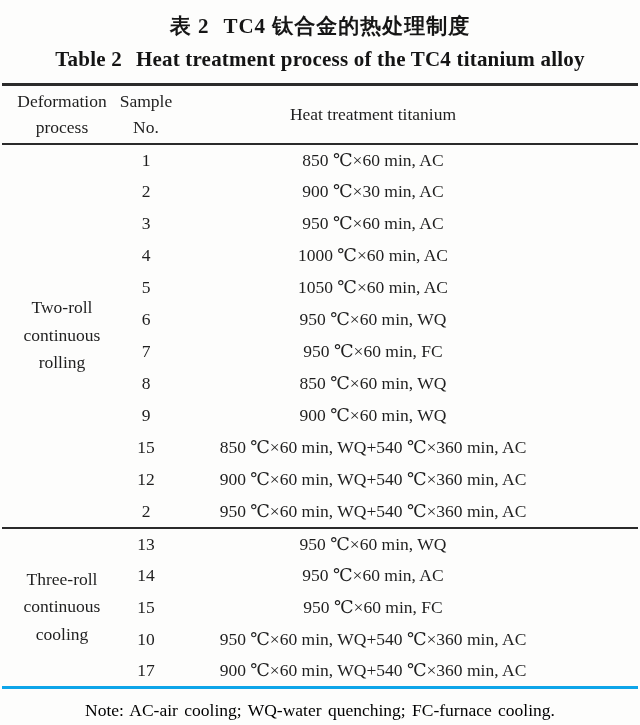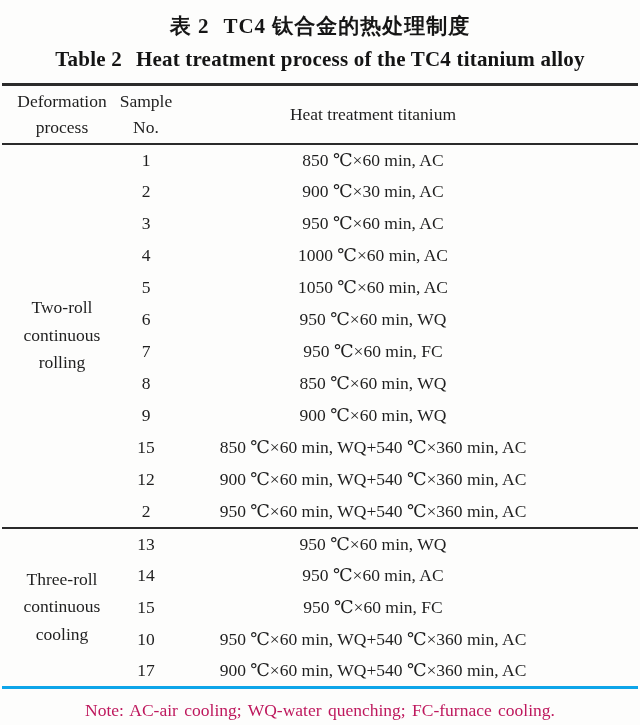--- a/index.html
+++ b/index.html
@@ -63,21 +63,21 @@
   th.h-sample { line-height: 1.5; margin-top: 36px; }
   th.h-proc, td.proc { padding-right: 70px; }
   td.grp-label {
     line-height: 1.58;
     padding-left: 8px;
   }
   .note {
     margin-top: 11px;
     text-align: center;
     font-size: 17.5px;
-    color: #be185d;
+    color: #000000;
     word-spacing: 2px;
   }
 </style>
 </head>
 <body>
 
 <div class="page">
 
   <div class="title-zh">
     <span>表 2</span><span class="gap"></span><span>TC4 钛合金的热处理制度</span>

